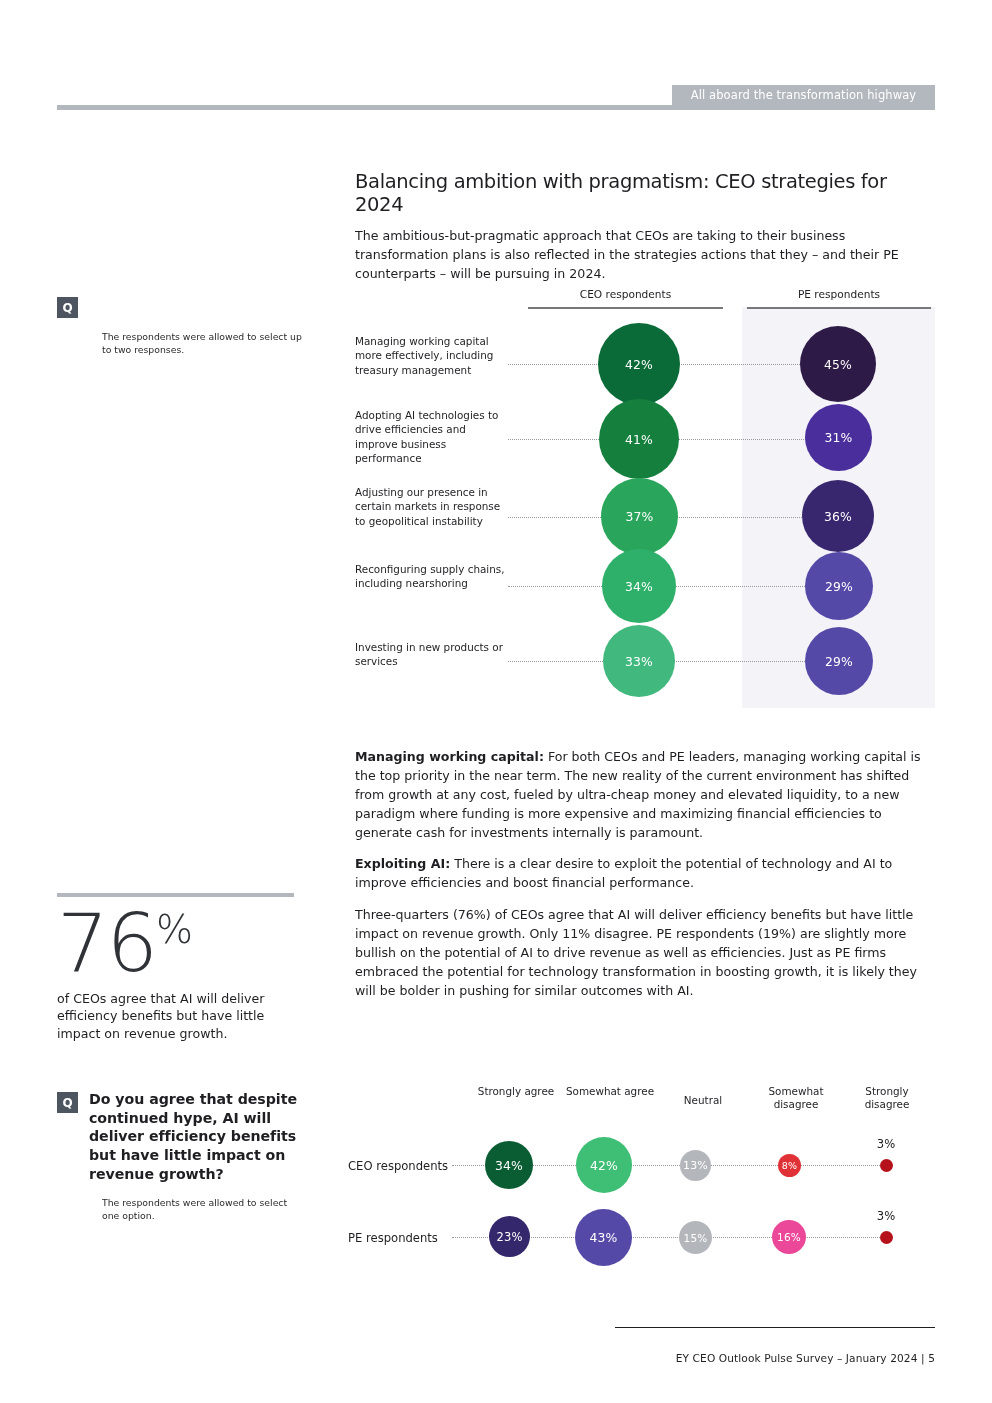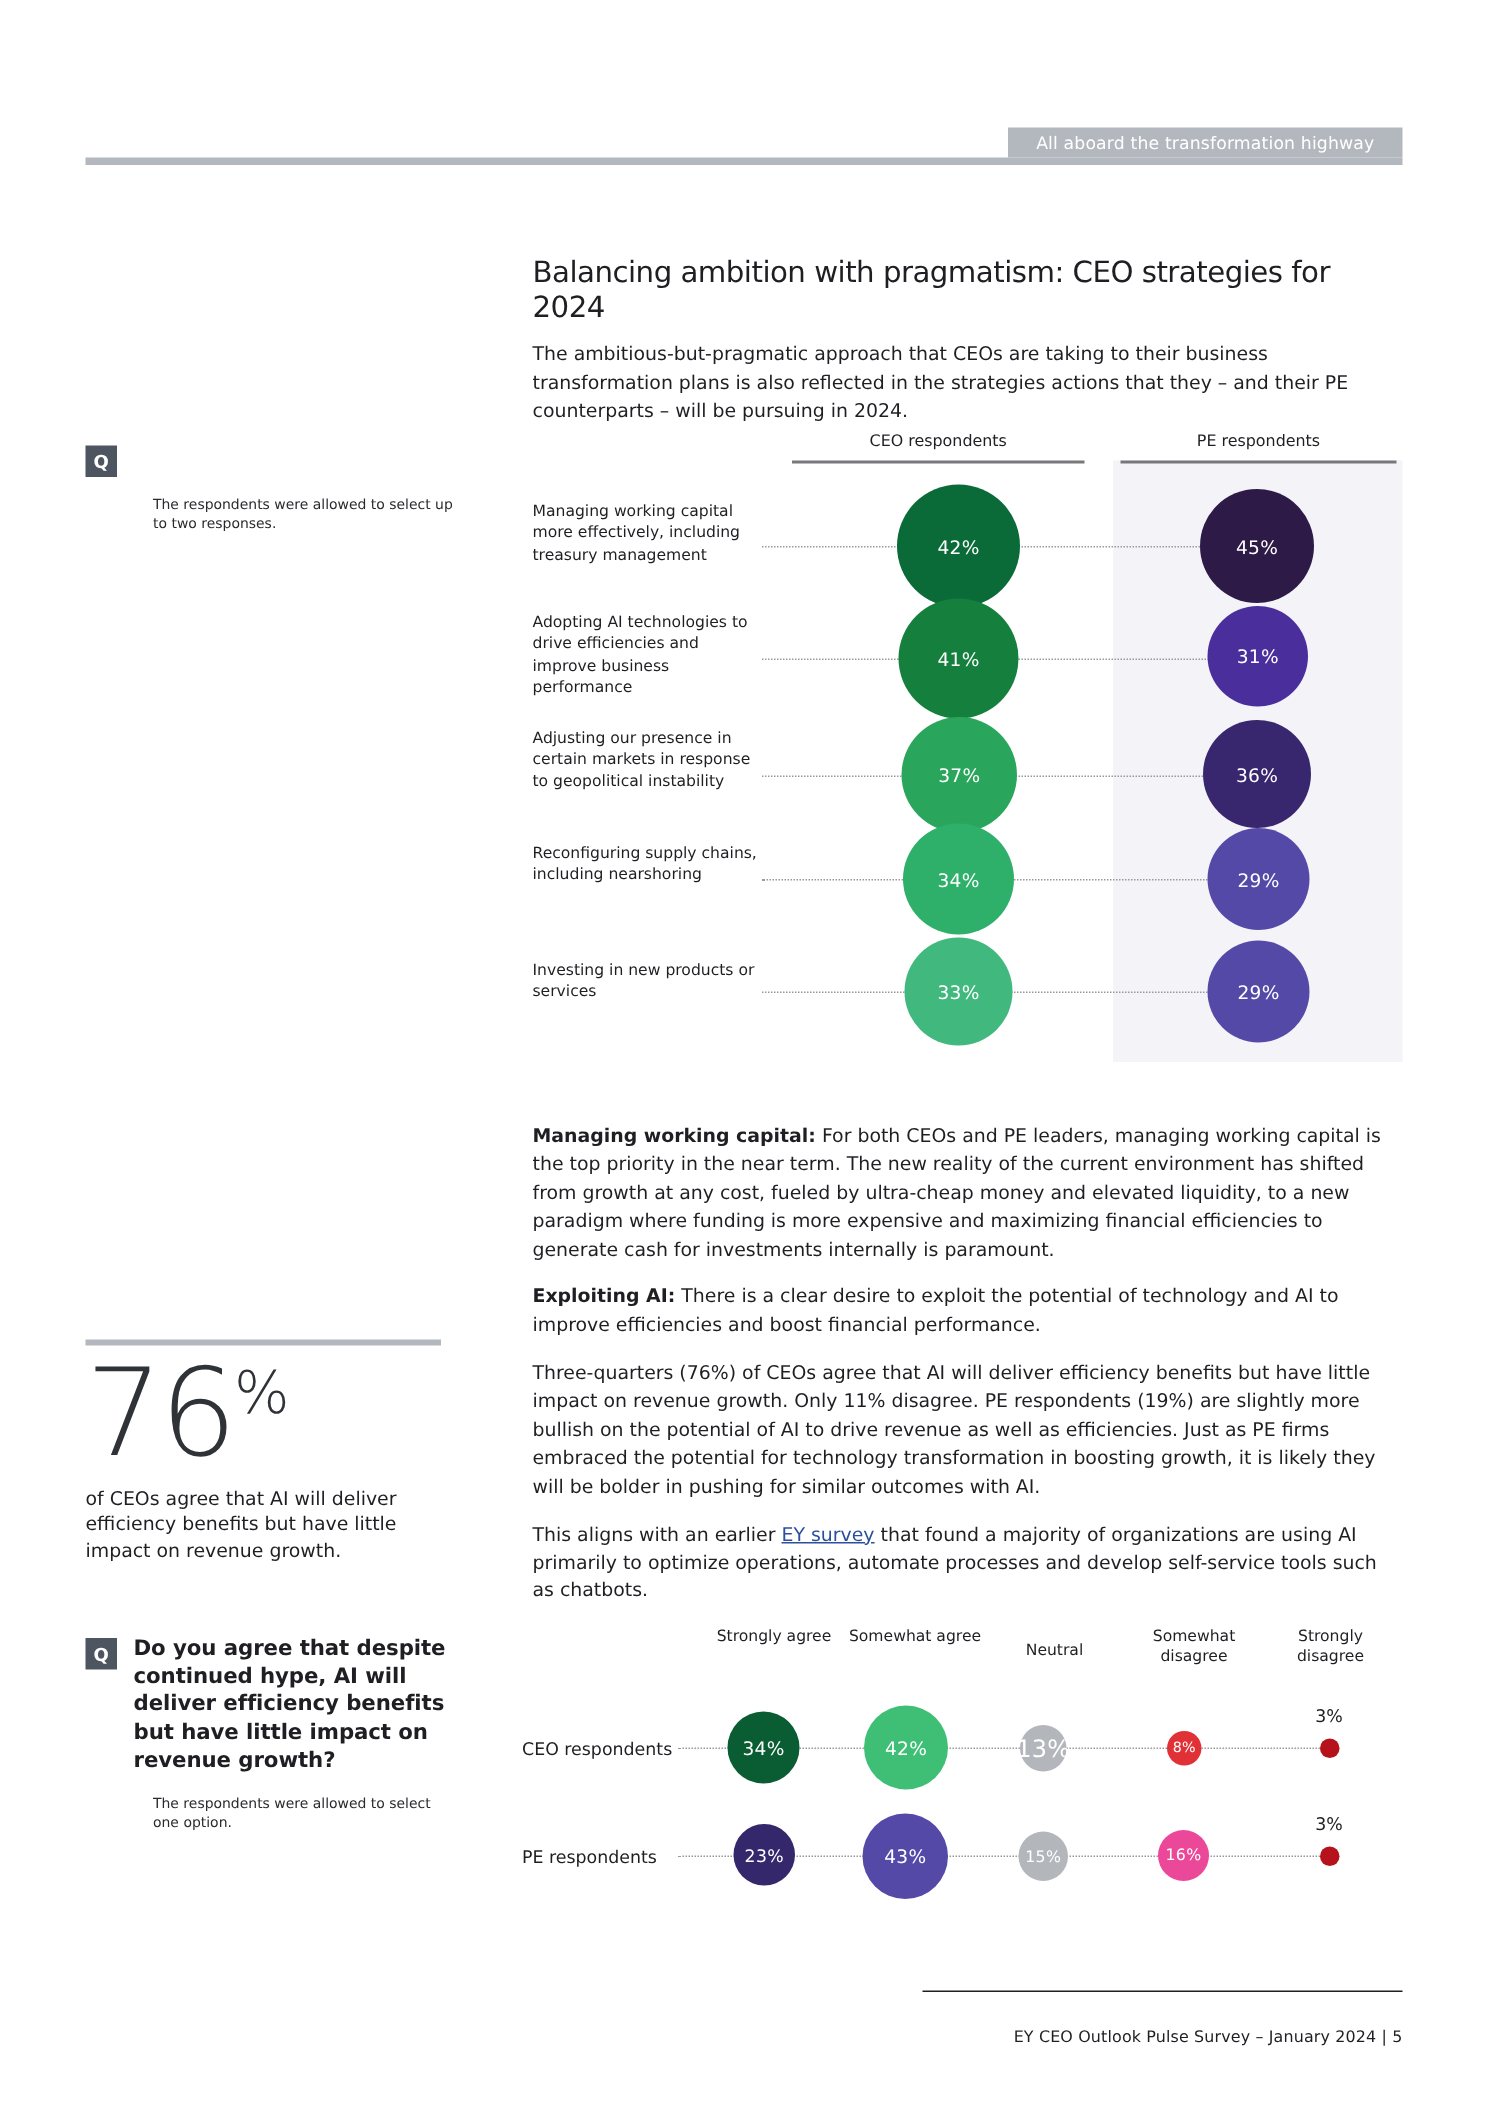--- a/index.html
+++ b/index.html
@@ -192,23 +192,20 @@
   </div>
 
   <div class="main" style="top:748px;">
     <p class="para" style="margin-top:0;">
       <b>Managing working capital:</b><span> For both CEOs and PE leaders, managing working capital is the top priority in the near term. The new reality of the current environment has shifted from growth at any cost, fueled by ultra-cheap money and elevated liquidity, to a new paradigm where funding is more expensive and maximizing financial efficiencies to generate cash for investments internally is paramount.</span>
     </p>
     <p class="para">
       <b>Exploiting AI:</b><span> There is a clear desire to exploit the potential of technology and AI to improve efficiencies and boost financial performance.</span>
     </p>
     <p class="para">Three-quarters (76%) of CEOs agree that AI will deliver efficiency benefits but have little impact on revenue growth. Only 11% disagree. PE respondents (19%) are slightly more bullish on the potential of AI to drive revenue as well as efficiencies. Just as PE firms embraced the potential for technology transformation in boosting growth, it is likely they will be bolder in pushing for similar outcomes with AI.</p>
-    <p class="para">
-      <span>This aligns with an earlier </span><a href="#">EY survey</a><span> that found a majority of organizations are using AI primarily to optimize operations, automate processes and develop self-service tools such as chatbots.</span>
-    </p>
   </div>
 
   <div class="stat-block" style="top:893px;">
     <div class="stat-rule"></div>
     <div class="stat-number">
       <span>76</span>
         <span class="pct">%</span>
     </div>
     <div class="stat-caption">of CEOs agree that AI will deliver efficiency benefits but have little impact on revenue growth.</div>
   </div>
@@ -227,21 +224,21 @@
     <div class="c2-head" style="left:217px;">Somewhat agree</div>
     <div class="c2-head" style="left:310px; top:9px;">Neutral</div>
     <div class="c2-head" style="left:403px;">Somewhat disagree</div>
     <div class="c2-head" style="left:494px;">Strongly disagree</div>
 
     <div class="c2-rowlabel" style="left:0px; top:74px;">CEO respondents</div>
     <div class="c2-axis" style="left:104px; top:80px; width:430px;"></div>
     <div class="c2-toplabel" style="left:518px; top:52px;">3%</div>
     <div class="bubble" style="left:137px; top:56px; width:48px; height:48px; background:#0a5d33;">34%</div>
     <div class="bubble" style="left:228px; top:52px; width:56px; height:56px; background:#3fbf75;">42%</div>
-    <div class="bubble" style="left:332px; top:65px; width:31px; height:31px; background:#b3b6bb; font-size:16px;">13%</div>
+    <div class="bubble" style="left:332px; top:65px; width:31px; height:31px; background:#b3b6bb; font-size:11px;">13%</div>
     <div class="bubble" style="left:430px; top:69px; width:23px; height:23px; background:#e03137; font-size:9.5px;">8%</div>
     <div class="bubble" style="left:532px; top:74px; width:13px; height:13px; background:#b5121b; font-size:0;"></div>
 
     <div class="c2-rowlabel" style="left:0px; top:146px;">PE respondents</div>
     <div class="c2-axis" style="left:104px; top:152px; width:430px;"></div>
     <div class="c2-toplabel" style="left:518px; top:124px;">3%</div>
     <div class="bubble" style="left:141px; top:131px; width:41px; height:41px; background:#35276b; font-size:11.5px;">23%</div>
     <div class="bubble" style="left:227px; top:124px; width:57px; height:57px; background:#5549a8;">43%</div>
     <div class="bubble" style="left:331px; top:136px; width:33px; height:33px; background:#b3b6bb; font-size:10.5px;">15%</div>
     <div class="bubble" style="left:424px; top:135px; width:34px; height:34px; background:#ec4899; font-size:10.5px;">16%</div>

